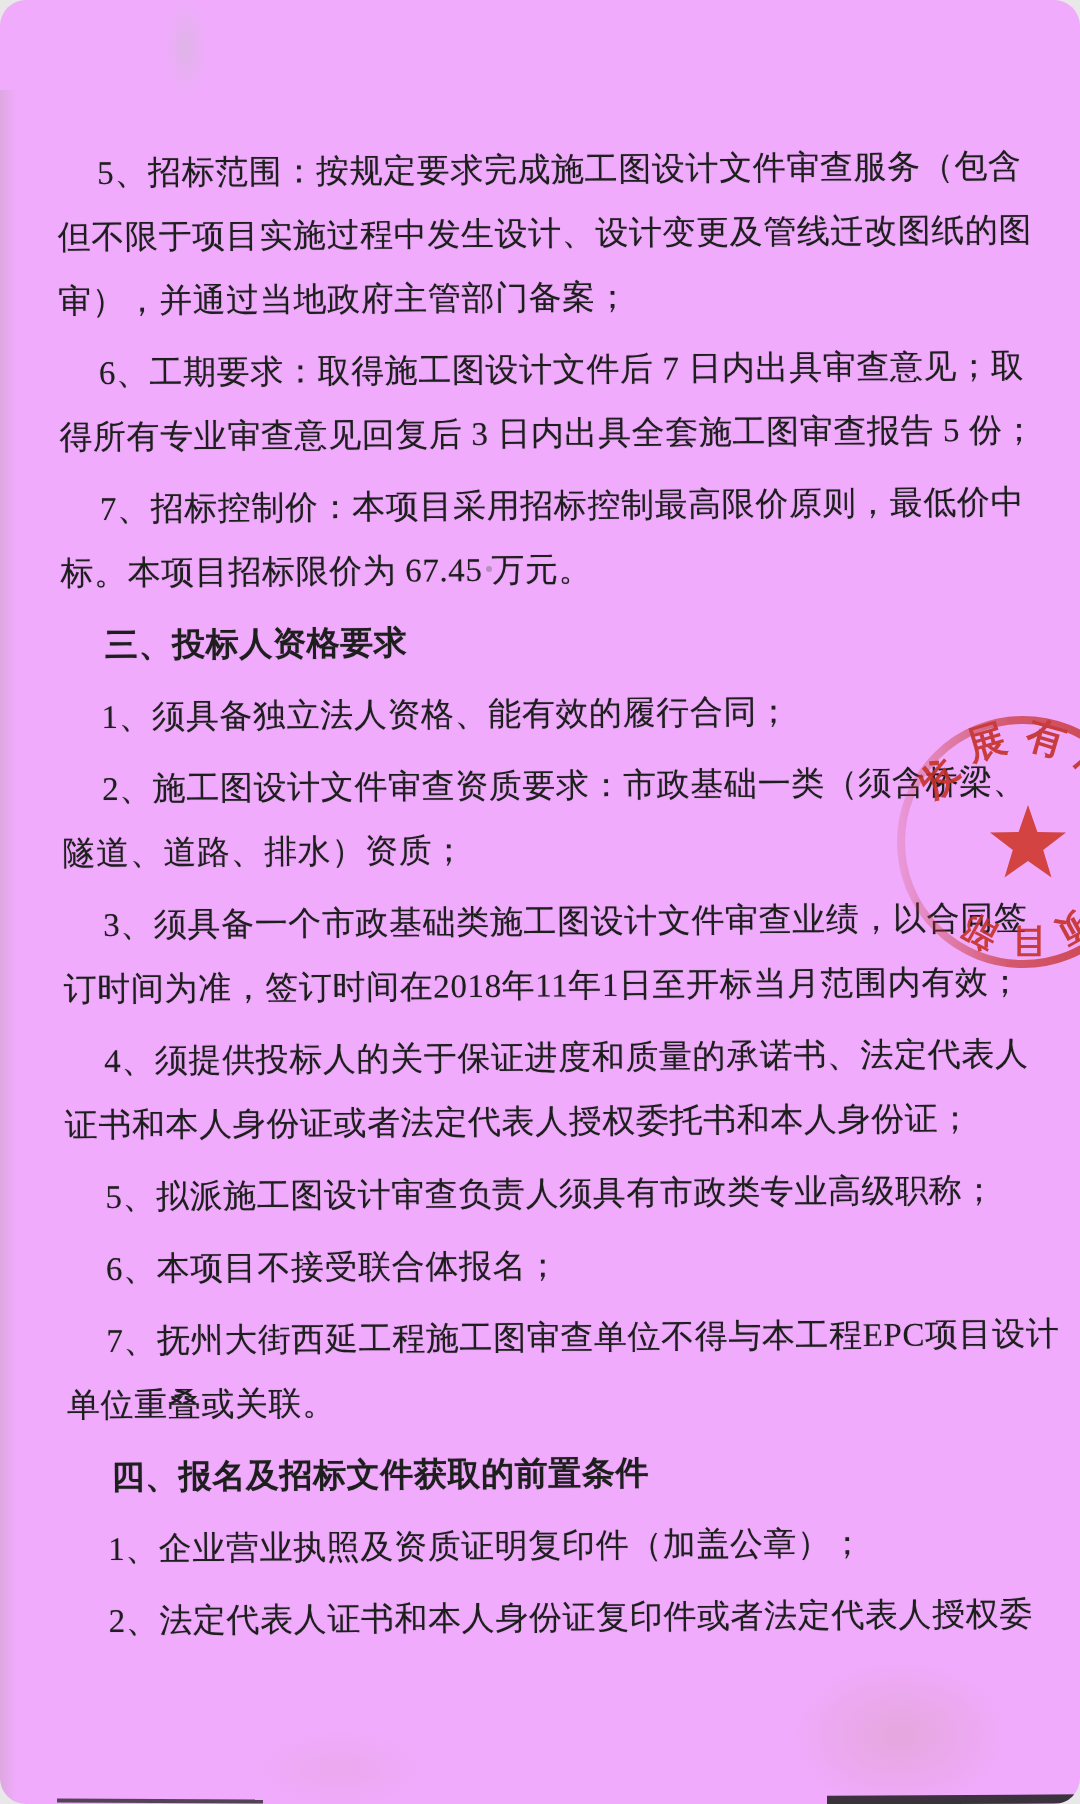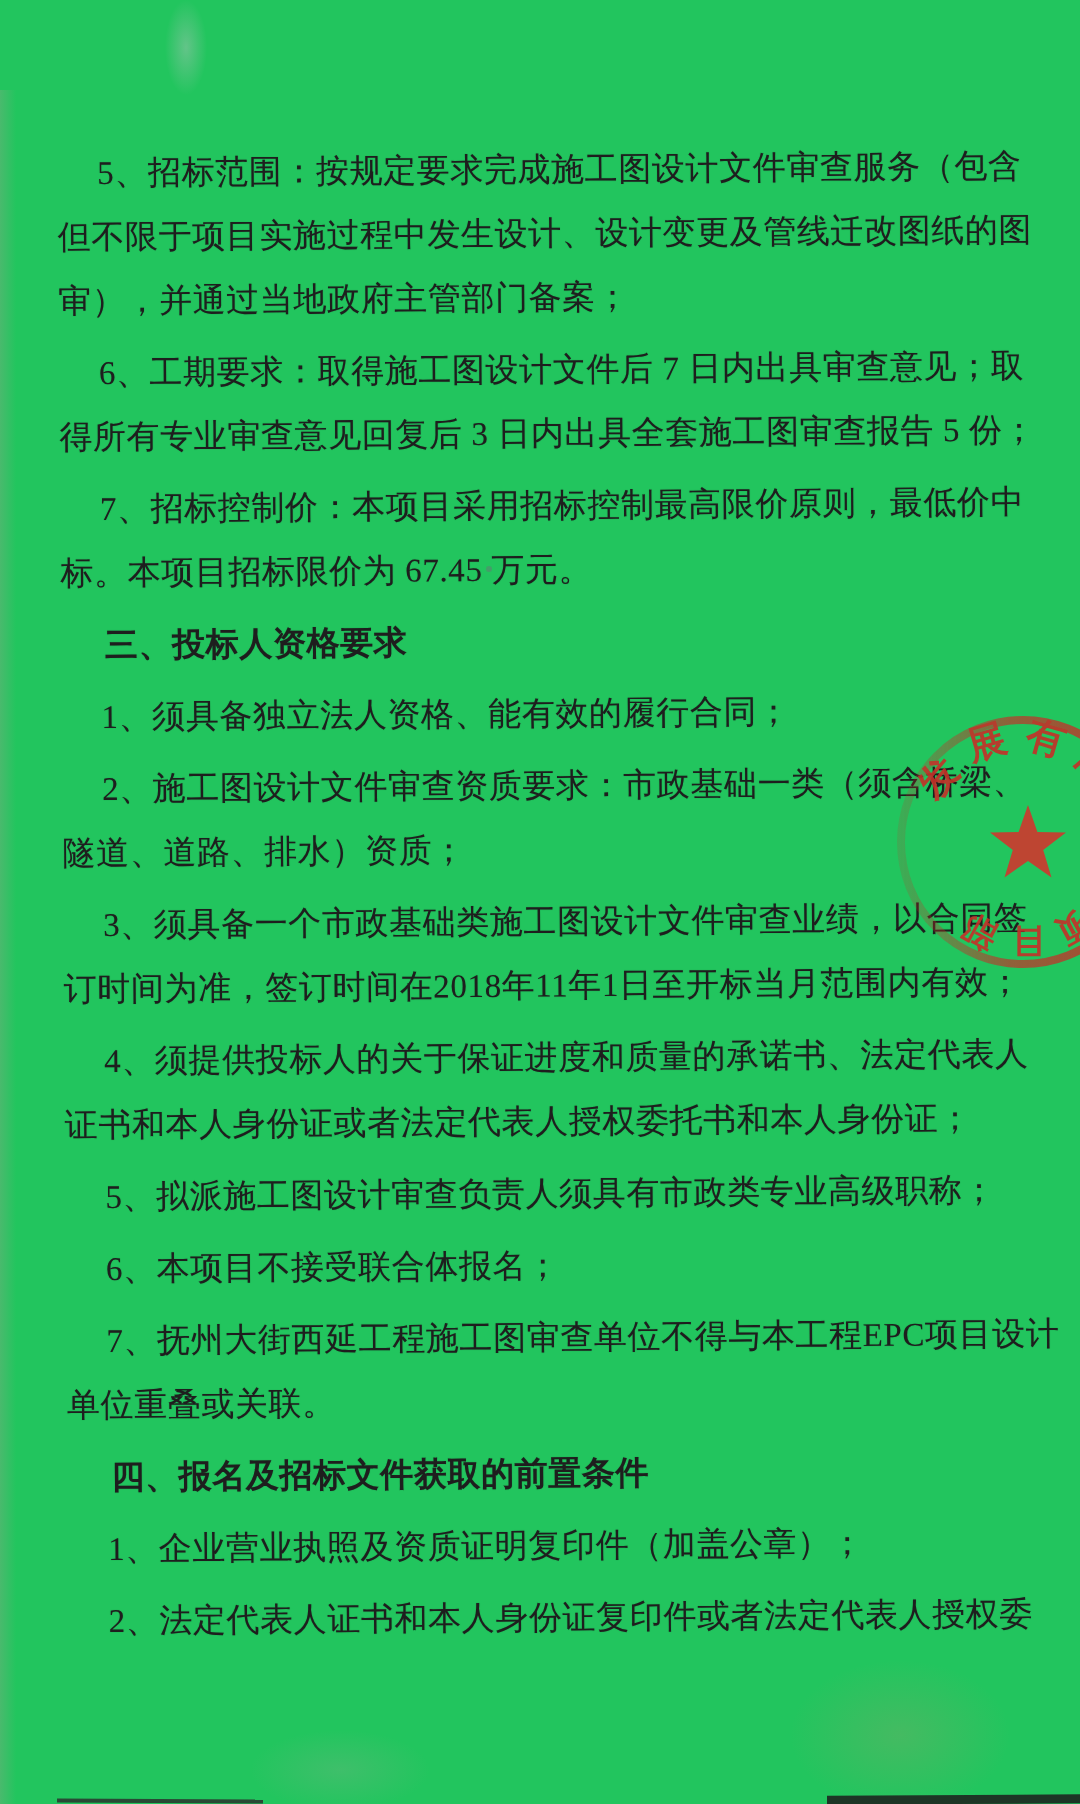--- a/index.html
+++ b/index.html
@@ -49,21 +49,21 @@
     background:radial-gradient(closest-side,rgba(210,160,170,0.16),rgba(210,160,170,0));}
   .edge-left-shadow{left:0;top:90px;width:16px;height:1714px;
     background:linear-gradient(90deg,rgba(175,158,148,0.28),rgba(175,158,148,0));}
   .mark-top-left{left:165px;top:0;width:42px;height:95px;border-radius:40%;
     background:radial-gradient(closest-side,rgba(195,195,200,0.4),rgba(195,195,200,0));}
   .speck{left:486px;top:566px;width:6px;height:6px;border-radius:50%;background:rgba(110,110,120,0.45);}
 </style>
 </head>
 <body>
 
-<div class="page" style="background: #22c55e;">
+<div class="page" style="background: #f0abfc; border-radius: 26px;">
 
   <div class="content" style="color: rgb(30, 30, 30);">
       <div class="line first">5、招标范围：按规定要求完成施工图设计文件审查服务（包含</div>
       <div class="line cont">但不限于项目实施过程中发生设计、设计变更及管线迁改图纸的图</div>
       <div class="line cont">审），并通过当地政府主管部门备案；</div>
       <div class="line first">6、工期要求：取得施工图设计文件后 7 日内出具审查意见；取</div>
       <div class="line cont">得所有专业审查意见回复后 3 日内出具全套施工图审查报告 5 份；</div>
       <div class="line first">7、招标控制价：本项目采用招标控制最高限价原则，最低价中</div>
       <div class="line cont">标。本项目招标限价为 67.45 万元。</div>
       <div class="line heading">三、投标人资格要求</div>

